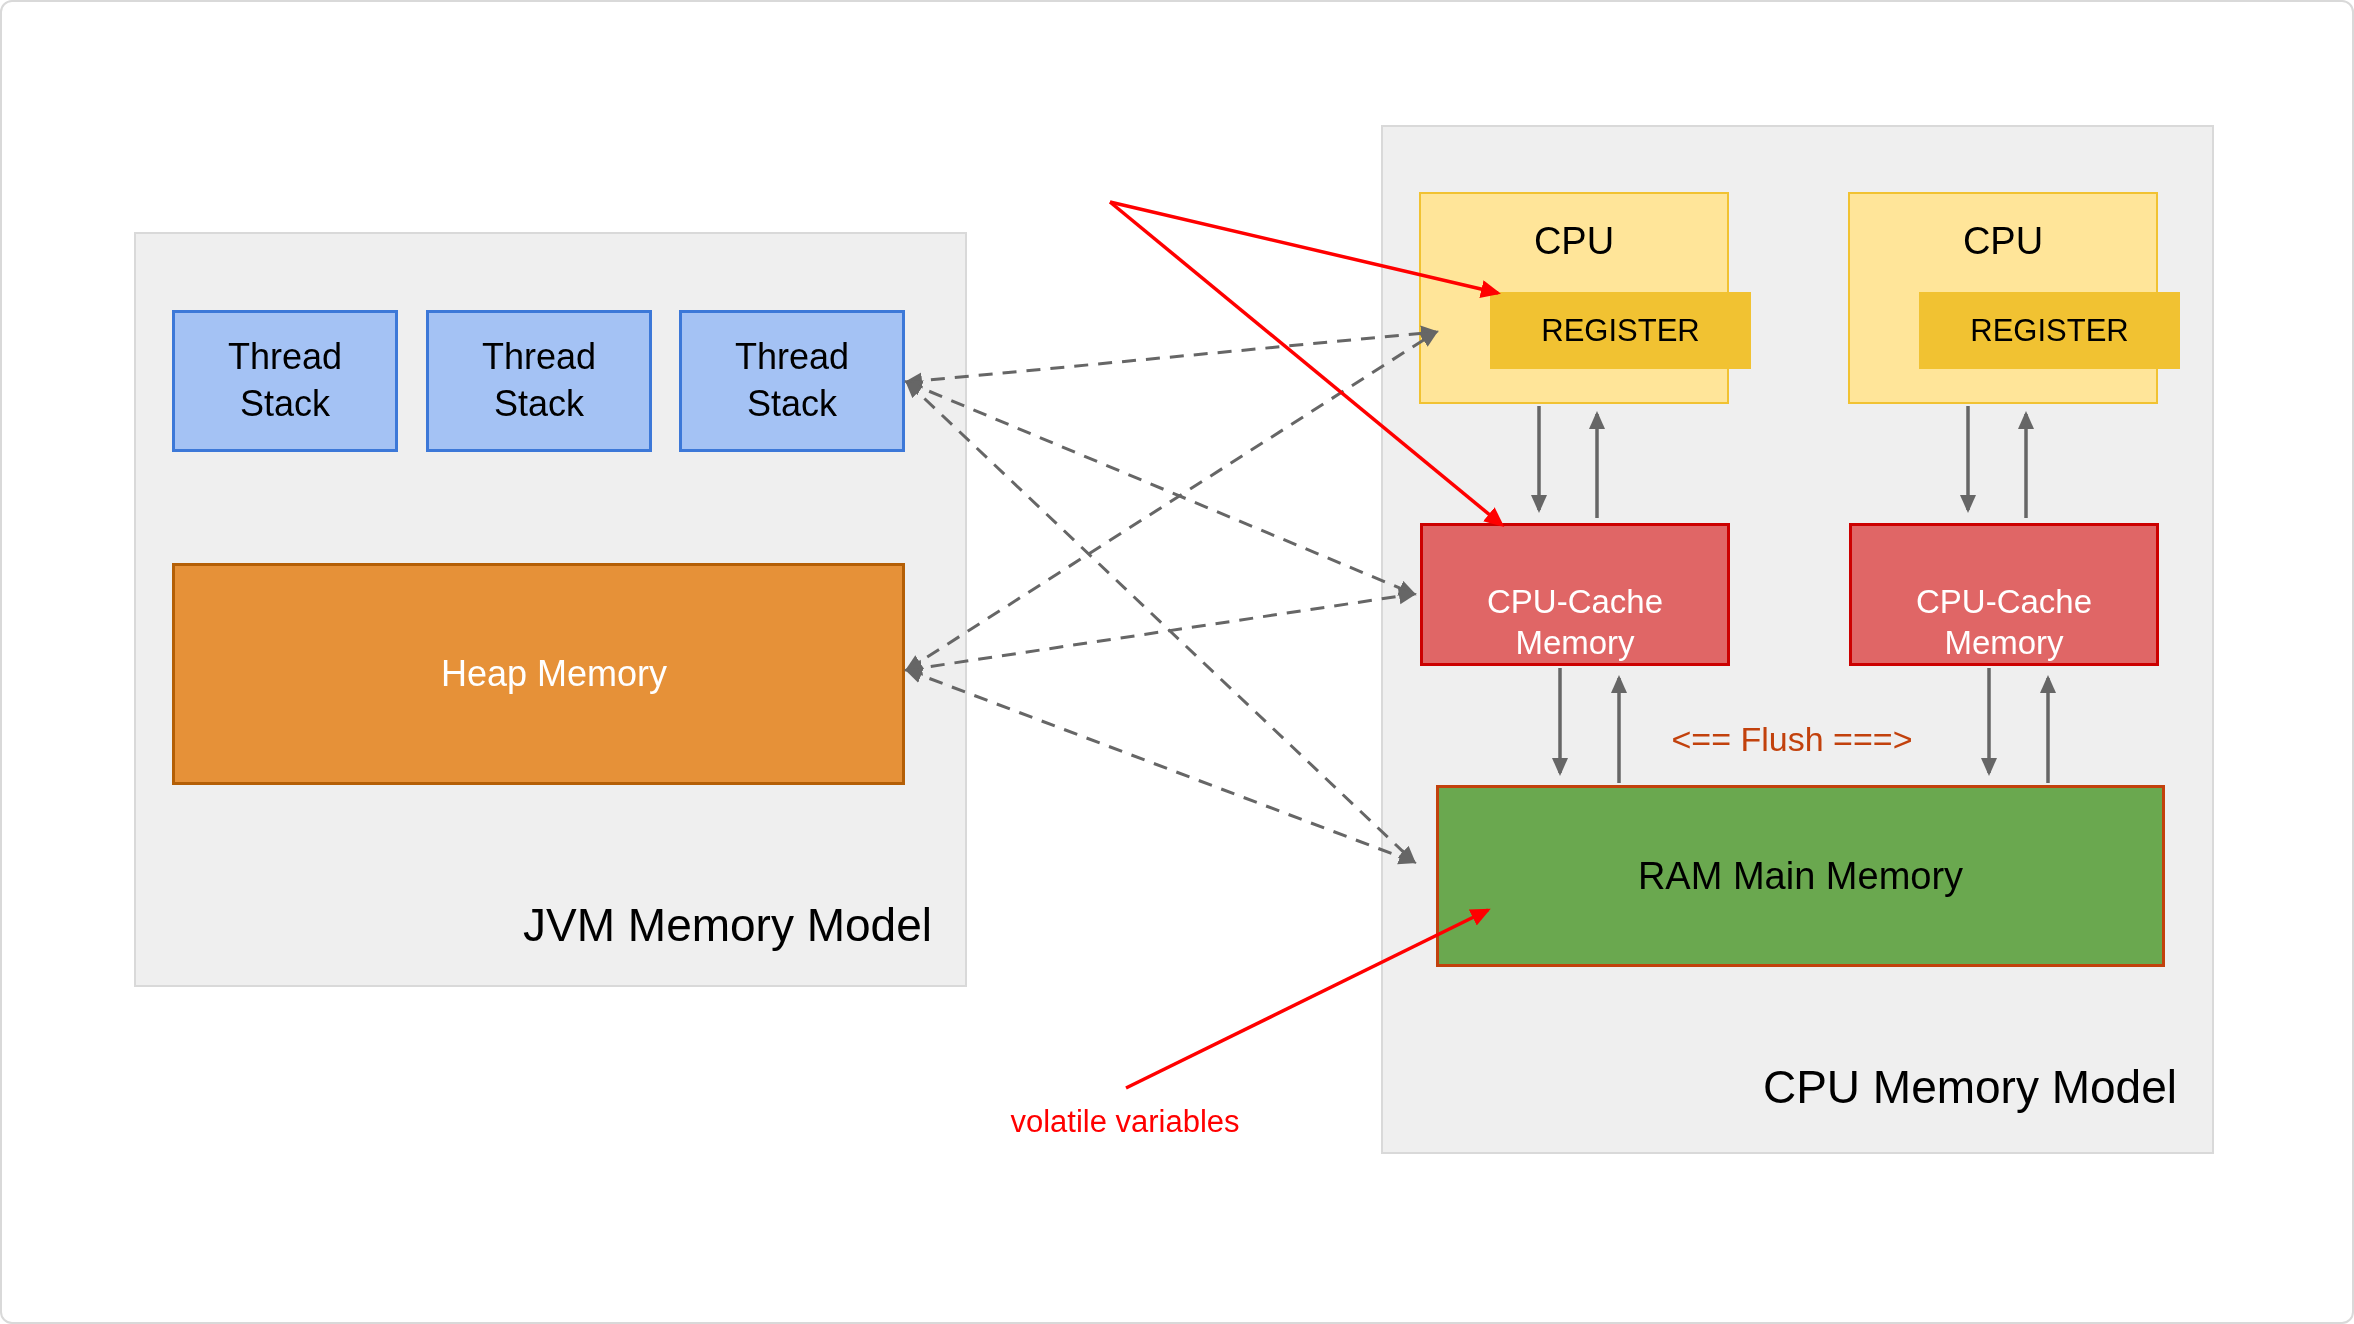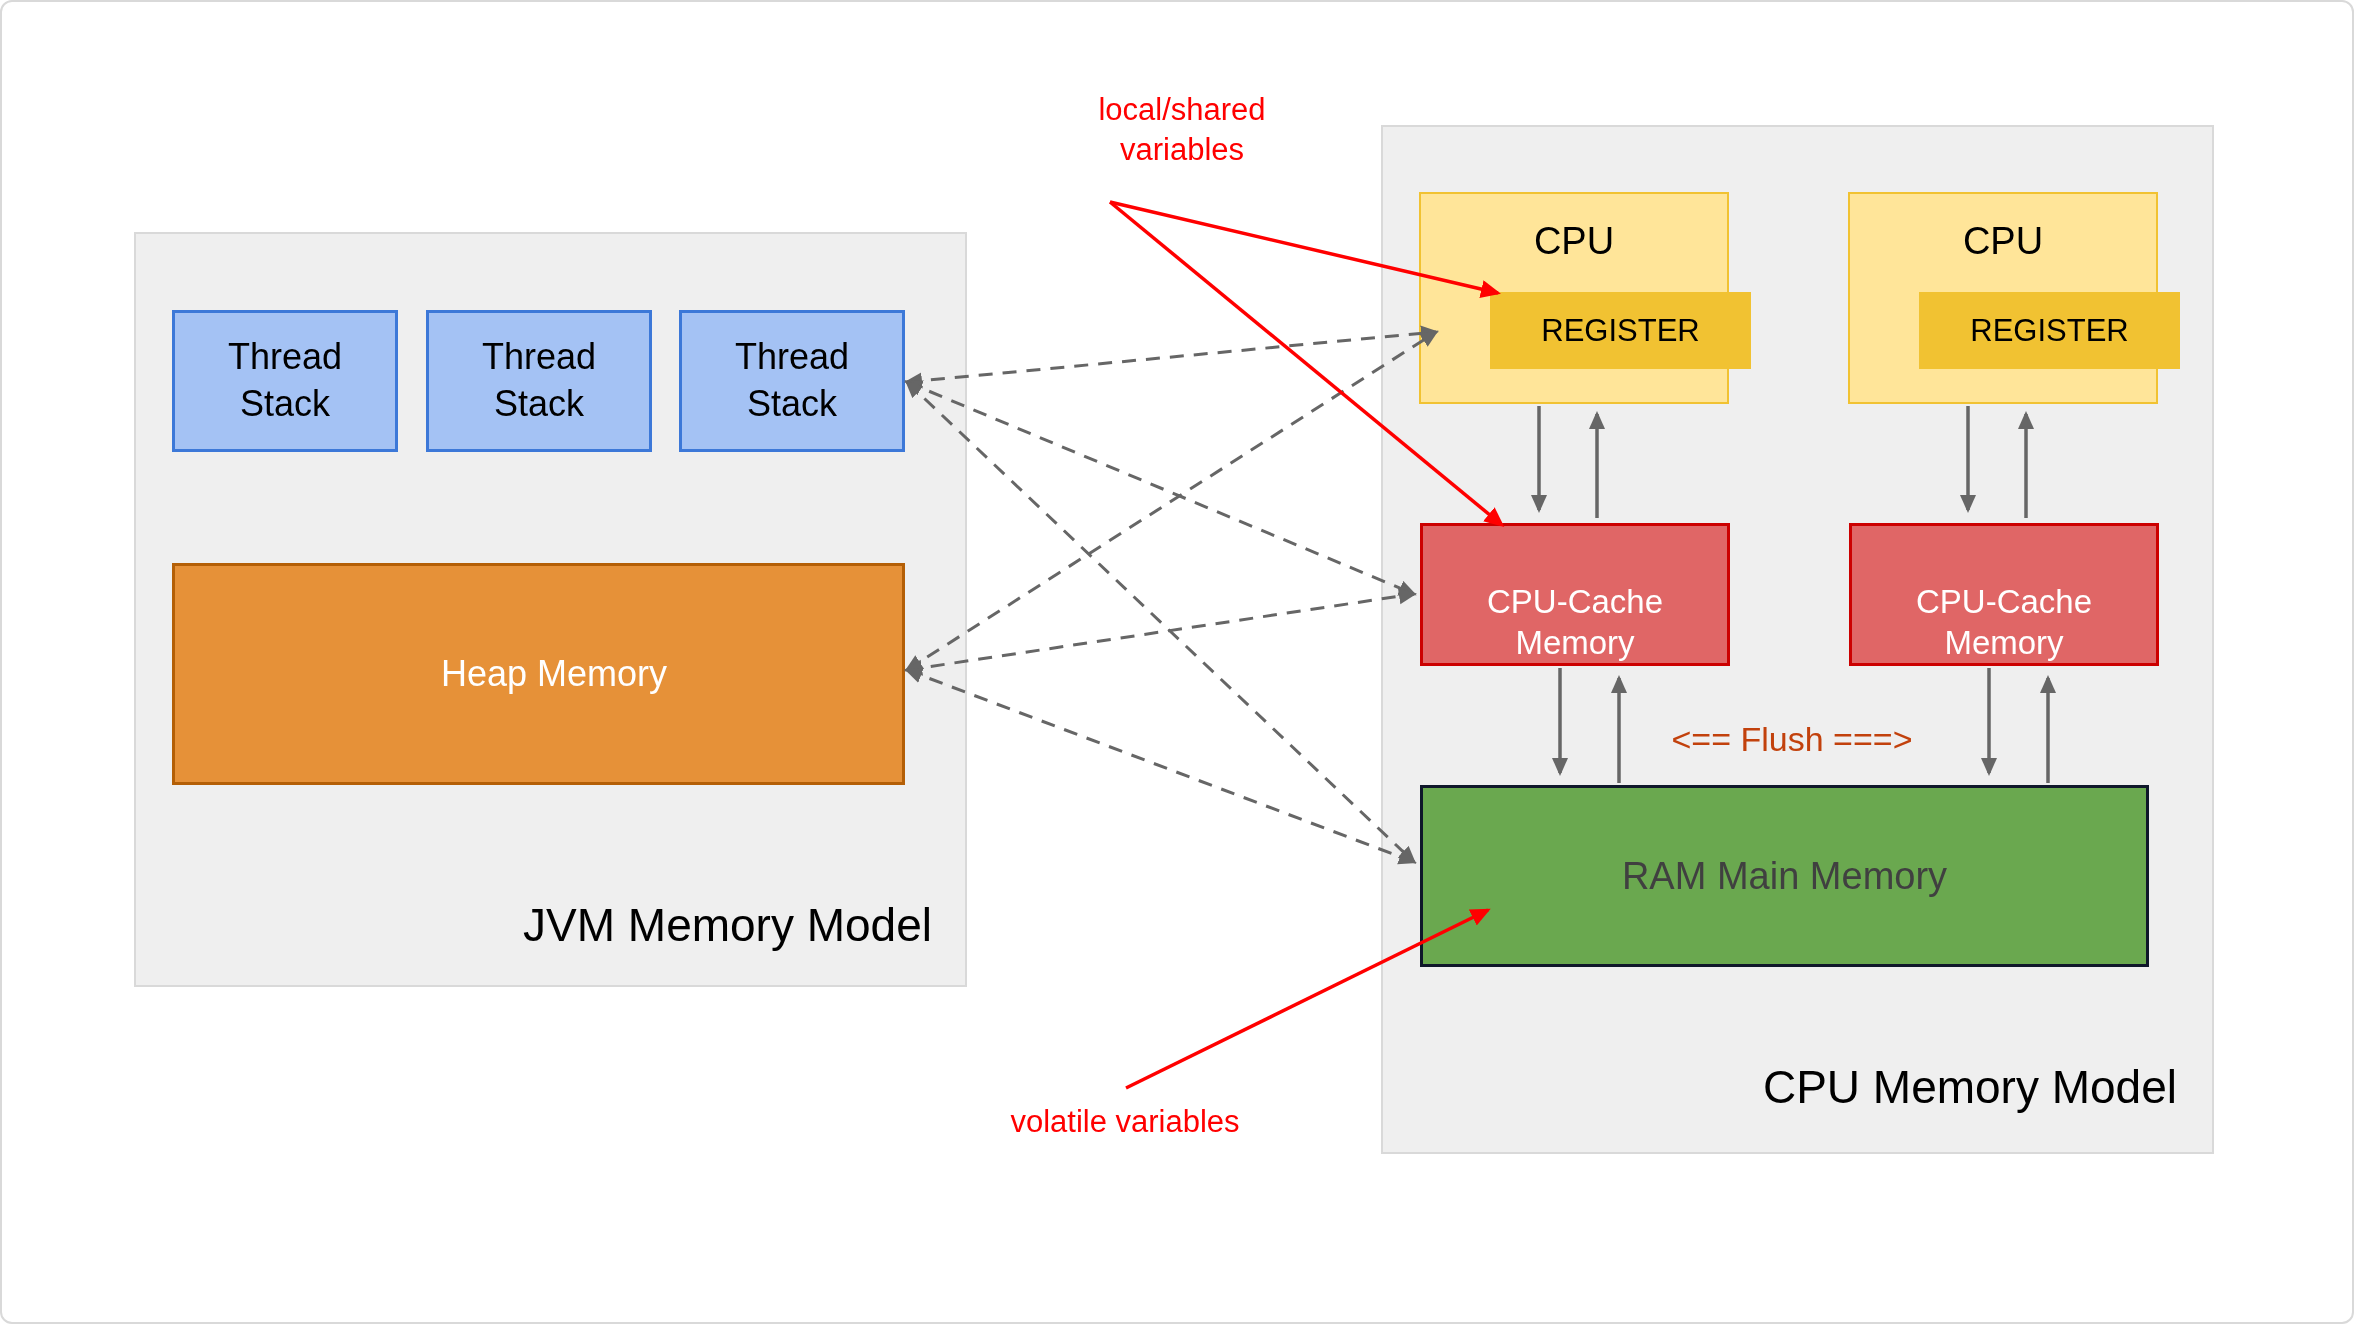--- a/index.html
+++ b/index.html
@@ -60,23 +60,24 @@
     background:#e06666;
     border:3px solid #cc0000;
     color:#ffffff;
     font-size:33px;
     line-height:1.25;
     align-items:flex-end;
   }
   .cache .lbl{width:215px;}
   .ram{
     background:#6aa84f;
-    border:3px solid #0f172a;
-    color:#404040;
+    border:3px solid #c2410c;
+    color:#000000;
     font-size:38px;
+    margin-left:16px;
   }
   .model-title{
     position:absolute;
     color:#000000;
     font-size:46px;
     text-align:right;
     white-space:nowrap;
   }
   .red-note{
     position:absolute;
@@ -145,21 +146,20 @@
   </div>
 
   <div class="flush-note" style="left:1640px;top:718px;width:300px;">&lt;== Flush ===&gt;</div>
 
   <div class="shape ram" style="left:1418px;top:783px;width:729px;height:182px;">
     <span>RAM Main Memory</span>
   </div>
 
   <div class="model-title" style="left:1600px;top:1058px;width:575px;">CPU Memory Model</div>
 
-  <div class="red-note" style="left:1080px;top:88px;width:200px;">local/shared variables</div>
   <div class="red-note" style="left:998px;top:1100px;width:250px;">volatile variables</div>
 
   <svg class="overlay" width="2354" height="1324" viewBox="0 0 2354 1324">
     <defs>
       <marker id="mDash" markerWidth="22" markerHeight="18" refX="15" refY="8" orient="auto-start-reverse" markerUnits="userSpaceOnUse">
         <path d="M0 0 L18 8 L0 16 Z" fill="#666666"></path>
       </marker>
       <marker id="mGray" markerWidth="22" markerHeight="18" refX="15" refY="8" orient="auto" markerUnits="userSpaceOnUse">
         <path d="M0 0 L18 8 L0 16 Z" fill="#666666"></path>
       </marker>

